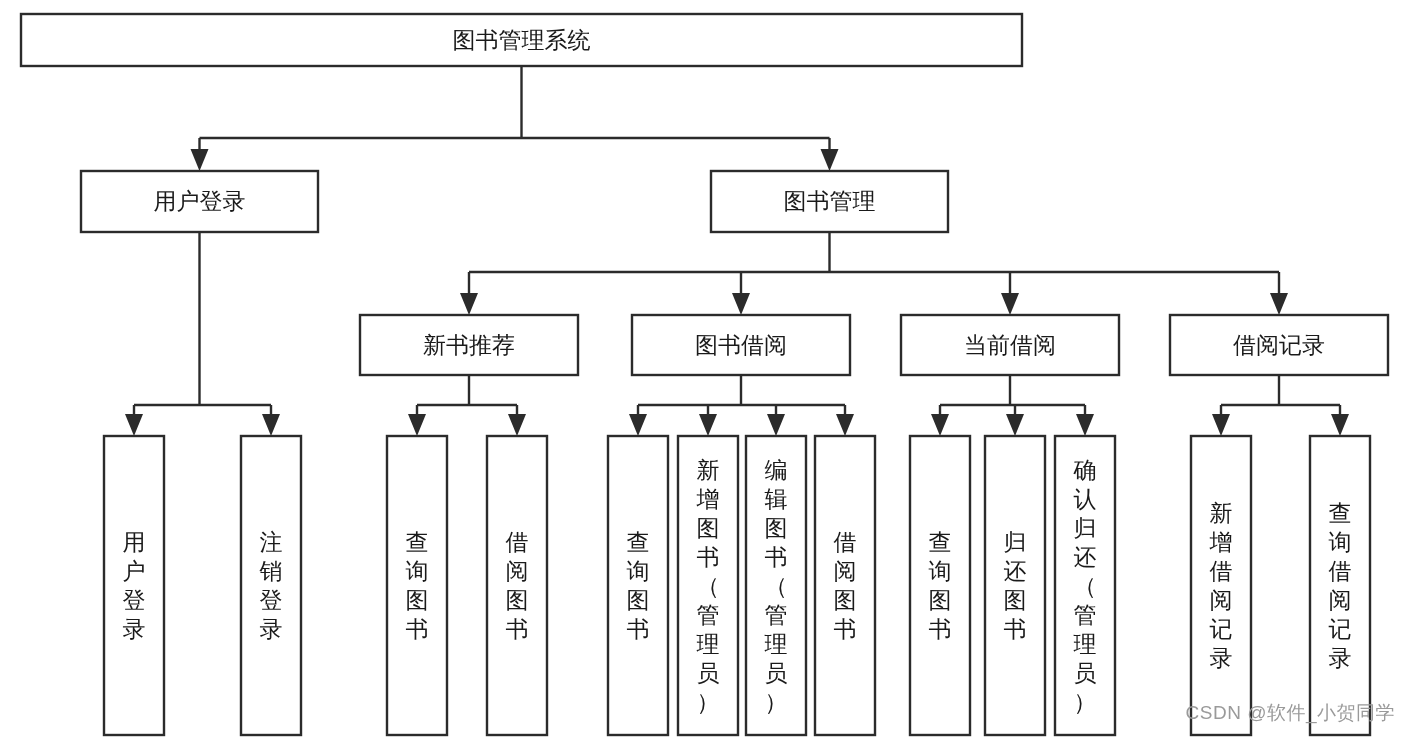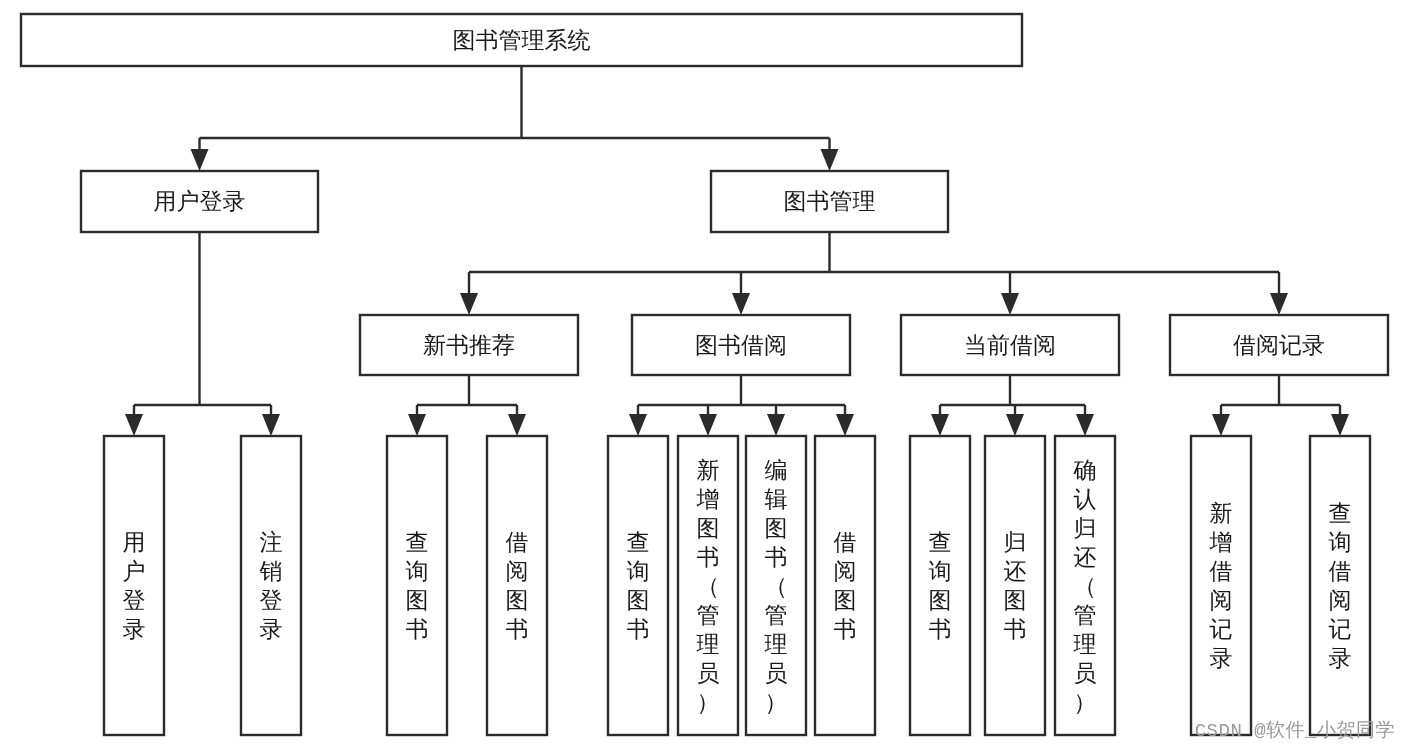--- a/index.html
+++ b/index.html
@@ -57,22 +57,22 @@
   }
   .node-label-leaf {
     fill: #1a1a1a;
     font-family: "DejaVu Sans", "Liberation Sans", sans-serif;
     font-size: 23px;
     text-anchor: middle;
   }
   .watermark-text {
     position: absolute;
     right: 10px;
-    bottom: 4px;
-    font-family: Liberation Mono, monospace;
+    bottom: 21px;
+    font-family: Liberation Sans, sans-serif;
     font-size: 19px;
     color: #9a9a9a;
     letter-spacing: 0.5px;
     white-space: nowrap;
     pointer-events: none;
     user-select: none;
   }
 </style>
 </head>
 <body>

